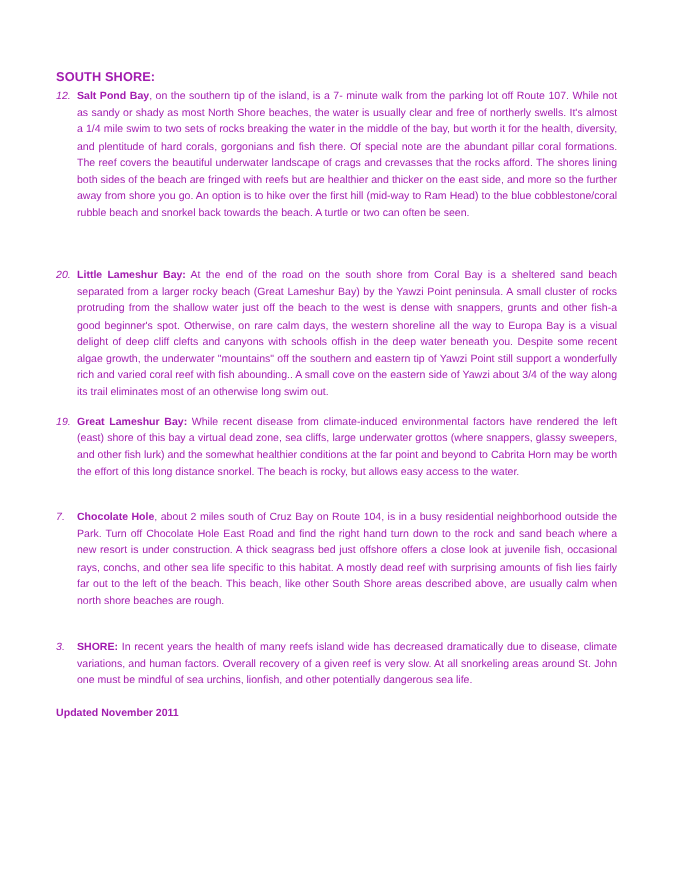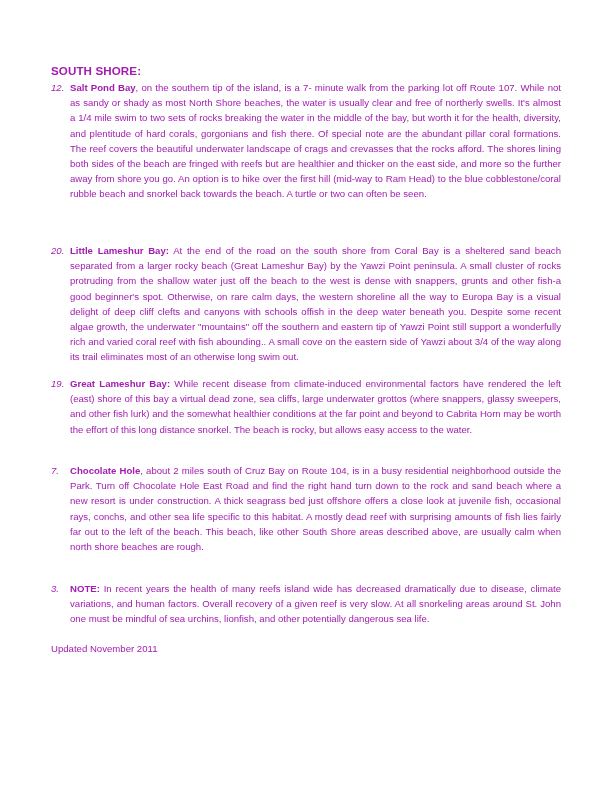--- a/index.html
+++ b/index.html
@@ -8,21 +8,21 @@
     .heading { position: absolute; left: 51px; top: 64px; font-size: 11.6px; font-weight: bold; letter-spacing: 0.1px; }
     .item { position: absolute; left: 51px; width: 510px; font-size: 9.6px; line-height: 15.2px; }
     .item .num { position: absolute; left: 0; top: 0; width: 20px; font-style: italic; }
     .item .body { margin-left: 19px; text-align: justify; text-align-last: left; }
     .item .body b { font-weight: bold; }
     #item-12 { top: 80px; }
     #item-13 { top: 243px; }
     #item-14 { top: 376px; }
     #item-15 { top: 463px; }
     #item-16 { top: 581px; }
-    .updated { position: absolute; left: 51px; top: 641px; font-size: 9.6px; line-height: 15px; }
+    .updated { position: absolute; left: 51px; top: 641px; font-size: 9.6px; line-height: 15px; font-weight: bold; }
   </style>
 </head>
 <body>
 
 <div class="page">
   <div class="heading">SOUTH SHORE:</div>
 
   <div class="item" id="item-12">
     <span class="num">12.</span>
     <div class="body"><b>Salt Pond Bay</b><span>, on the southern tip of the island, is a 7- minute walk from the parking lot off Route 107. While not as sandy or shady  as most North Shore  beaches, the water is usually clear  and free of northerly swells. It's almost a 1/4 mile swim to two sets of rocks breaking the water in the middle of the bay, but worth it for the health, diversity, and plentitude of hard corals, gorgonians and fish there.  Of special note are the abundant pillar coral formations.  The reef covers the beautiful underwater landscape of crags and crevasses that the rocks afford. The shores lining both sides of the beach are fringed with reefs but are healthier and thicker on the east side, and more so the further away from shore you go. An option is to hike over the first hill (mid-way to Ram Head) to the blue cobblestone/coral rubble beach and snorkel back towards the beach. A turtle or two can often be seen.</span></div>
@@ -38,17 +38,17 @@
     <div class="body"><b>Great Lameshur Bay:</b><span> While recent disease from climate-induced environmental factors have rendered the left (east) shore of this bay a virtual dead zone, sea cliffs, large underwater grottos (where snappers, glassy sweepers, and other fish lurk) and the somewhat healthier conditions at the far point and beyond to Cabrita Horn may be worth the effort of this long distance snorkel. The beach is rocky, but allows easy access to the water.</span></div>
   </div>
 
   <div class="item" id="item-15">
     <span class="num">7.</span>
     <div class="body"><b>Chocolate Hole</b><span>, about 2 miles south of Cruz Bay on Route 104, is in a busy residential neighborhood outside the Park. Turn off Chocolate Hole East Road and find the right hand turn down to the rock and sand beach where a new resort is under construction. A thick seagrass bed just offshore offers a close look at juvenile fish, occasional rays, conchs, and other sea life specific to this habitat. A mostly dead reef with surprising amounts of fish lies fairly far out to the left of the beach. This beach, like other South Shore areas described above, are usually calm when north shore beaches are rough.</span></div>
   </div>
 
   <div class="item" id="item-16">
     <span class="num">3.</span>
-    <div class="body"><b>NOTE:</b><span> In recent years the health of many reefs island wide has decreased dramatically due to disease, climate variations, and human factors. Overall recovery of a given reef is very slow. At all snorkeling areas around St. John one must be mindful of sea urchins, lionfish, and other potentially dangerous sea life.</span></div>
+    <div class="body"><b>SHORE:</b><span> In recent years the health of many reefs island wide has decreased dramatically due to disease, climate variations, and human factors. Overall recovery of a given reef is very slow. At all snorkeling areas around St. John one must be mindful of sea urchins, lionfish, and other potentially dangerous sea life.</span></div>
   </div>
 
   <div class="updated">Updated November 2011</div>
 </div>
 
 </body></html>

